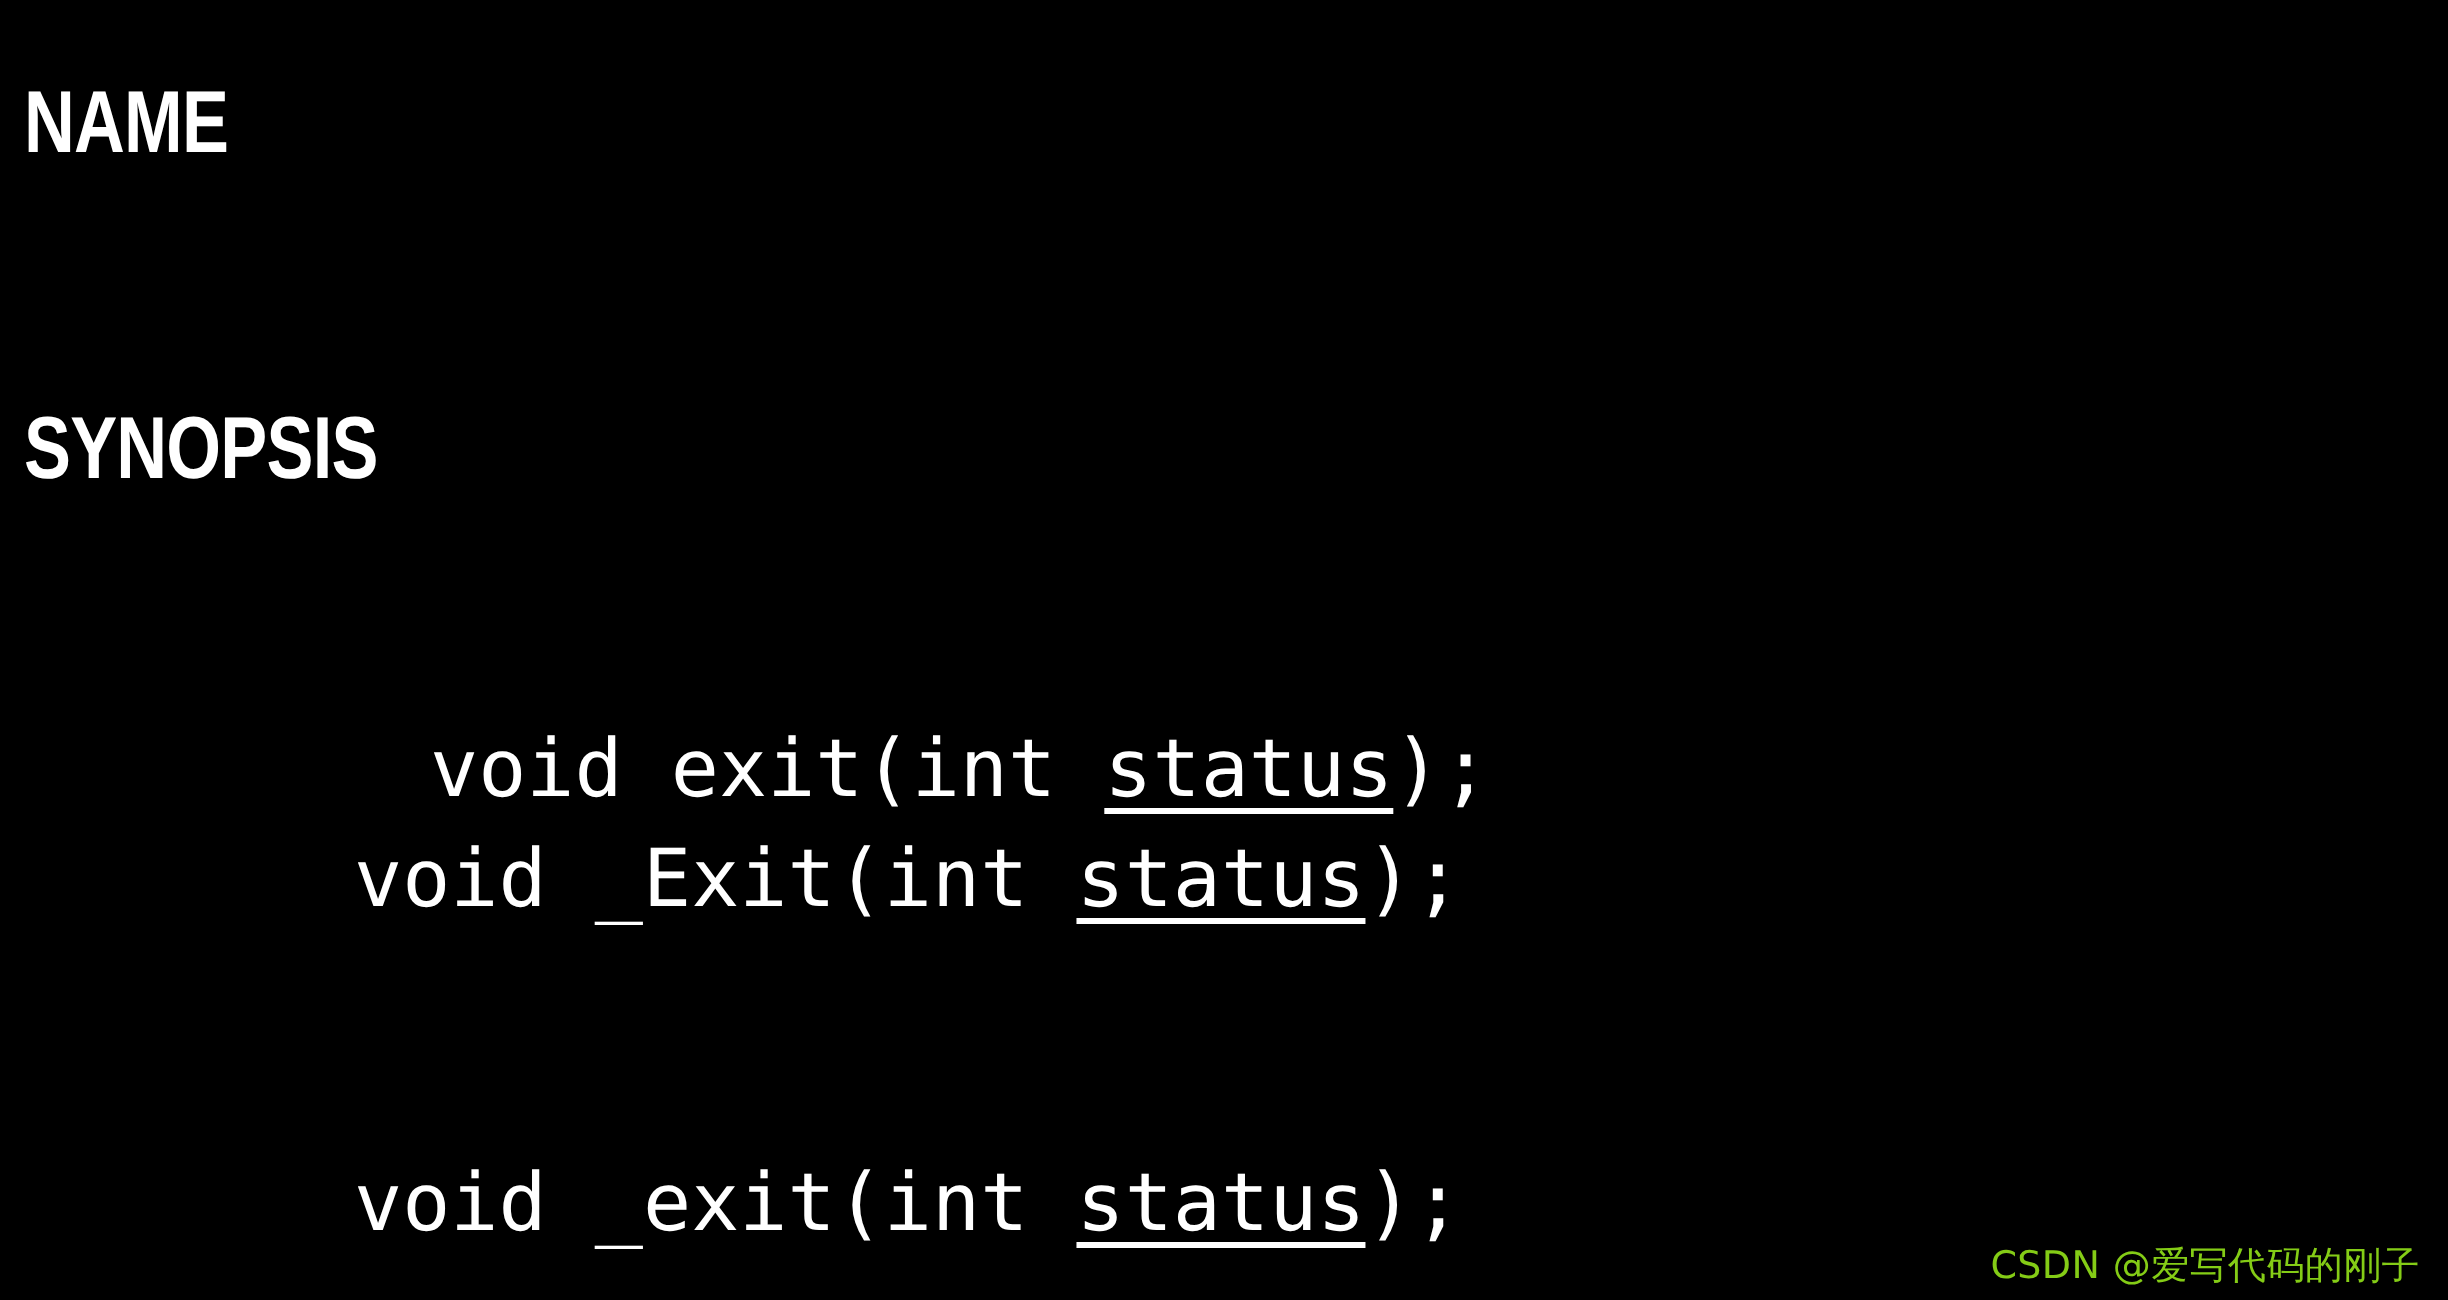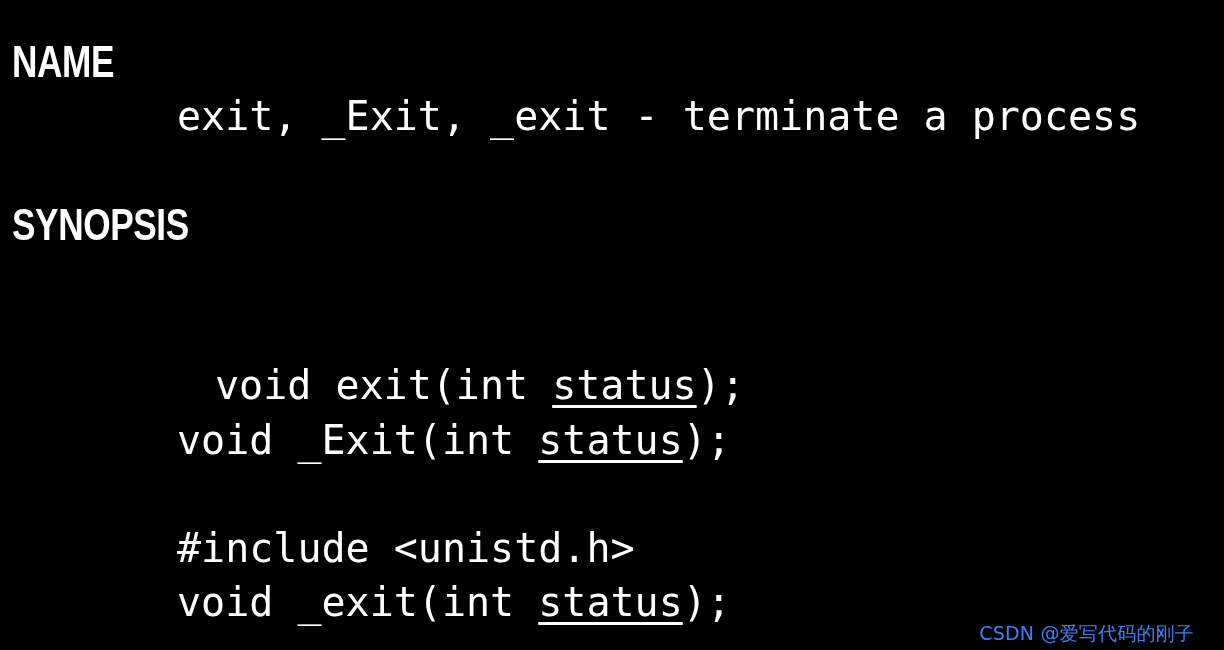--- a/index.html
+++ b/index.html
@@ -58,47 +58,45 @@
 
   .underlined {
     text-decoration: underline;
     text-decoration-thickness: 3px;
     text-underline-offset: 6px;
   }
 
   
   #watermark {
     position: absolute;
-    right: 30px;
+    right: 14px;
     bottom: 4px;
-    color: #3b82f6;
+    color: #84cc16;
     font-family: "DejaVu Sans", "Liberation Sans", sans-serif;
     font-size: 19px;
     line-height: 26px;
     white-space: pre;
     letter-spacing: 0.2px;
   }
 </style>
 </head>
 <body>
 
 <div id="page">
   <div class="manpage">
 
     <div class="section-head" id="head-name">NAME</div>
 
-    <div class="body-line" id="line-desc">exit, _Exit, _exit - terminate a process</div>
 
     <div class="section-head" id="head-synopsis">SYNOPSIS</div>
 
 
     <div class="body-line" id="line-decl1"><span>void exit(int </span><span class="underlined">status</span><span>);</span></div>
 
     <div class="body-line" id="line-decl2"><span>void _Exit(int </span><span class="underlined">status</span><span>);</span></div>
 
-    <div class="body-line" id="line-inc2">#include &lt;unistd.h&gt;</div>
 
     <div class="body-line" id="line-decl3"><span>void _exit(int </span><span class="underlined">status</span><span>);</span></div>
 
   </div>
 
   <div id="watermark">CSDN @爱写代码的刚子</div>
 </div>
 
 </body></html>

